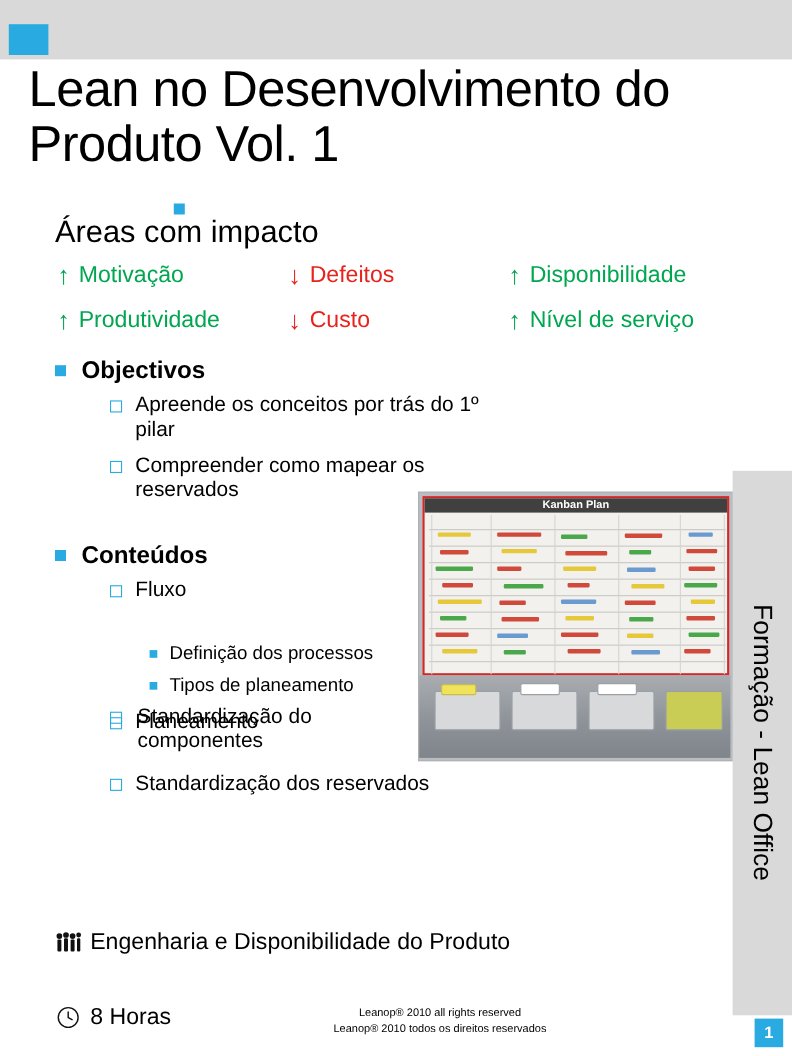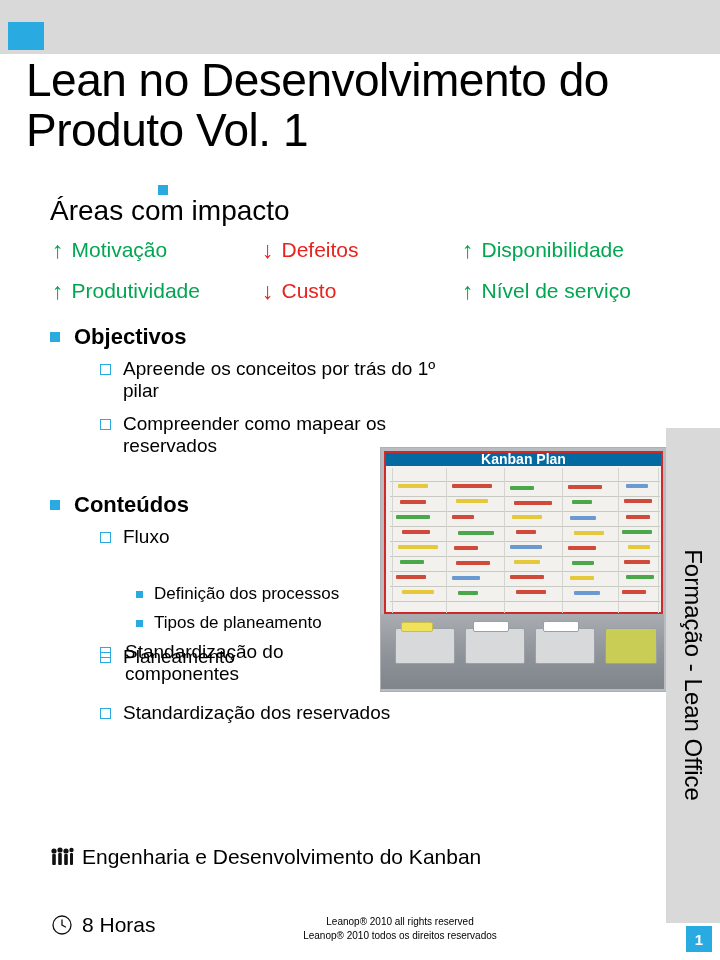--- a/index.html
+++ b/index.html
@@ -169,23 +169,23 @@
     background: #f2f1ee;
     border: 2px solid #cf2a2a;
     box-sizing: border-box;
   }
   .photo .board-title {
     position: absolute;
     left: 0;
     top: 0;
     width: 100%;
     height: 13px;
-    background: #0369a1;
+    background: #404040;
     color: #fff;
-    font-size: 14px;
+    font-size: 10px;
     font-weight: bold;
     text-align: center;
     line-height: 13px;
   }
   .photo .grid-row {
     position: absolute;
     left: 4px;
     height: 1px;
     width: 270px;
     background: #c9c9c4;
@@ -454,21 +454,21 @@
             <rect x="3.2" y="8" width="3.6" height="11" rx="1"></rect>
           <circle cx="11" cy="4" r="2.6"></circle>
             <rect x="9.2" y="7" width="3.6" height="12" rx="1"></rect>
           <circle cx="17" cy="5" r="2.6"></circle>
             <rect x="15.2" y="8" width="3.6" height="11" rx="1"></rect>
           <circle cx="22.5" cy="4" r="2.2"></circle>
             <rect x="21" y="7" width="3" height="12" rx="1"></rect>
         </g>
       </svg>
     </span>
-    <span>Engenharia e Desenvolvimento do Kanban</span>
+    <span>Engenharia e Disponibilidade do Produto</span>
   </div>
 
   <div class="footer-line" style="left:48px; top:913px;">
     <span class="glyph">
       <svg width="22" height="22" viewBox="0 0 22 22">
         <circle cx="11" cy="11" r="9" fill="none" stroke="#111" stroke-width="1.3"></circle>
         <path d="M11 6 V11 L14.5 13" fill="none" stroke="#111" stroke-width="1.3" stroke-linecap="round"></path>
       </svg>
     </span>
     <span>8 Horas</span>

